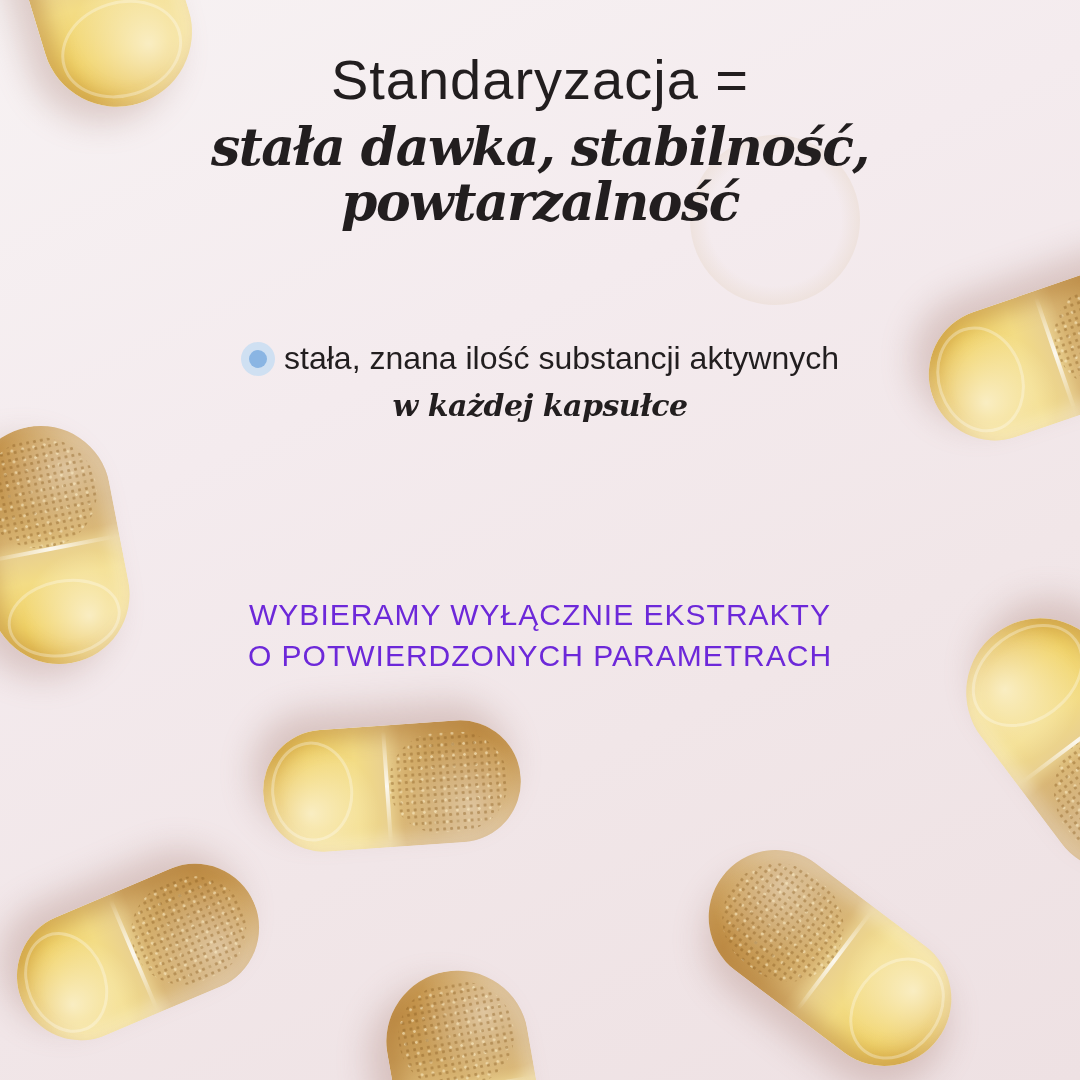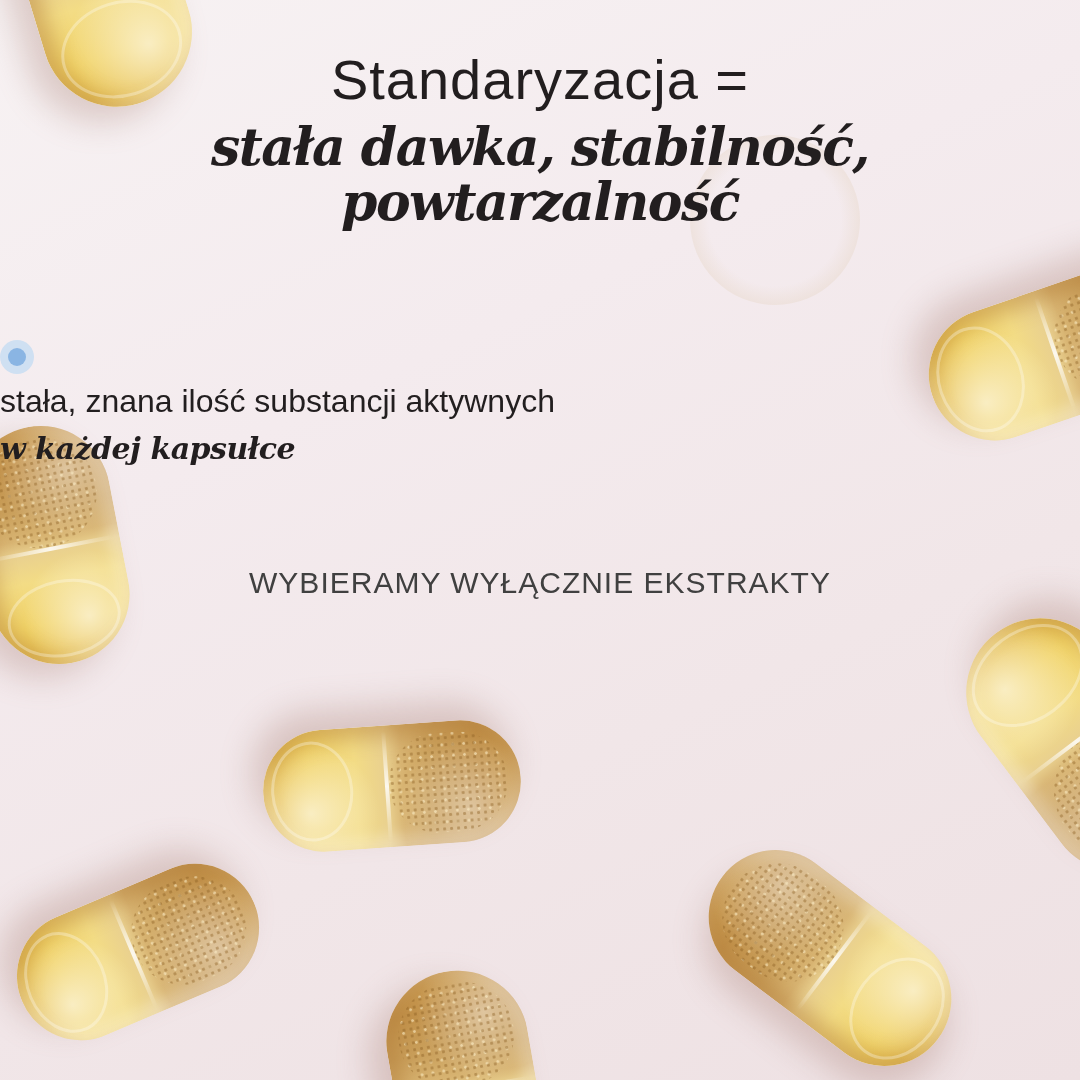--- a/index.html
+++ b/index.html
@@ -54,34 +54,34 @@
   .title{position:absolute;top:50px;left:0;right:0;text-align:center;line-height:1.06;}
   .title .t-sans{
     font-weight:300;font-size:56px;letter-spacing:1px;display:block;margin-bottom:10px;
   }
   .title .t-serif{
     font-family:"DejaVu Serif",serif;font-style:italic;font-weight:700;
     font-size:52px;letter-spacing:-1.5px;display:block;
   }
 
   .points{position:absolute;top:340px;left:0;right:0;}
-  .point{display:flex;justify-content:center;align-items:flex-start;gap:9px;margin-bottom:17px;flex-direction:column;}
+  .point{display:flex;justify-content:center;align-items:center;gap:9px;margin-bottom:17px;}
   .dot{
     width:34px;height:34px;border-radius:50%;background:#cfe0f2;flex:0 0 auto;
     display:flex;align-items:center;justify-content:center;
   }
   .dot i{display:block;width:18px;height:18px;border-radius:50%;background:#8ab5e3;}
   .p-sans{font-size:32px;font-weight:400;}
   .p-serif{font-family:"DejaVu Serif",serif;font-style:italic;font-weight:700;font-size:29px;letter-spacing:-0.5px;}
-  .subline{text-align:left;margin:-6px 0 20px 0;}
+  .subline{text-align:center;margin:-6px 0 20px 0;}
   .subline .p-serif{font-size:30px;}
 
   .footer{
-    position:absolute;top:562px;left:0;right:0;text-align:center;
-    font-size:30px;font-weight:400;letter-spacing:1px;line-height:1.38;color:#404040;
+    position:absolute;top:594px;left:0;right:0;text-align:center;
+    font-size:30px;font-weight:400;letter-spacing:1px;line-height:1.38;color:#6d28d9;
   }
 </style>
 </head>
 <body>
 
 <div class="pill p1">
     <span class="capring"></span>
   </div>
 <div class="pill p2">
     <span class="spk"></span>
@@ -136,13 +136,14 @@
   <div class="subline">
     <span class="p-serif">w każdej kapsułce</span>
   </div>
 
 
 
 </div>
 
 <div class="footer">
   <div>WYBIERAMY WYŁĄCZNIE EKSTRAKTY</div>
+  <div>O POTWIERDZONYCH PARAMETRACH</div>
 </div>
 
 </body></html>

